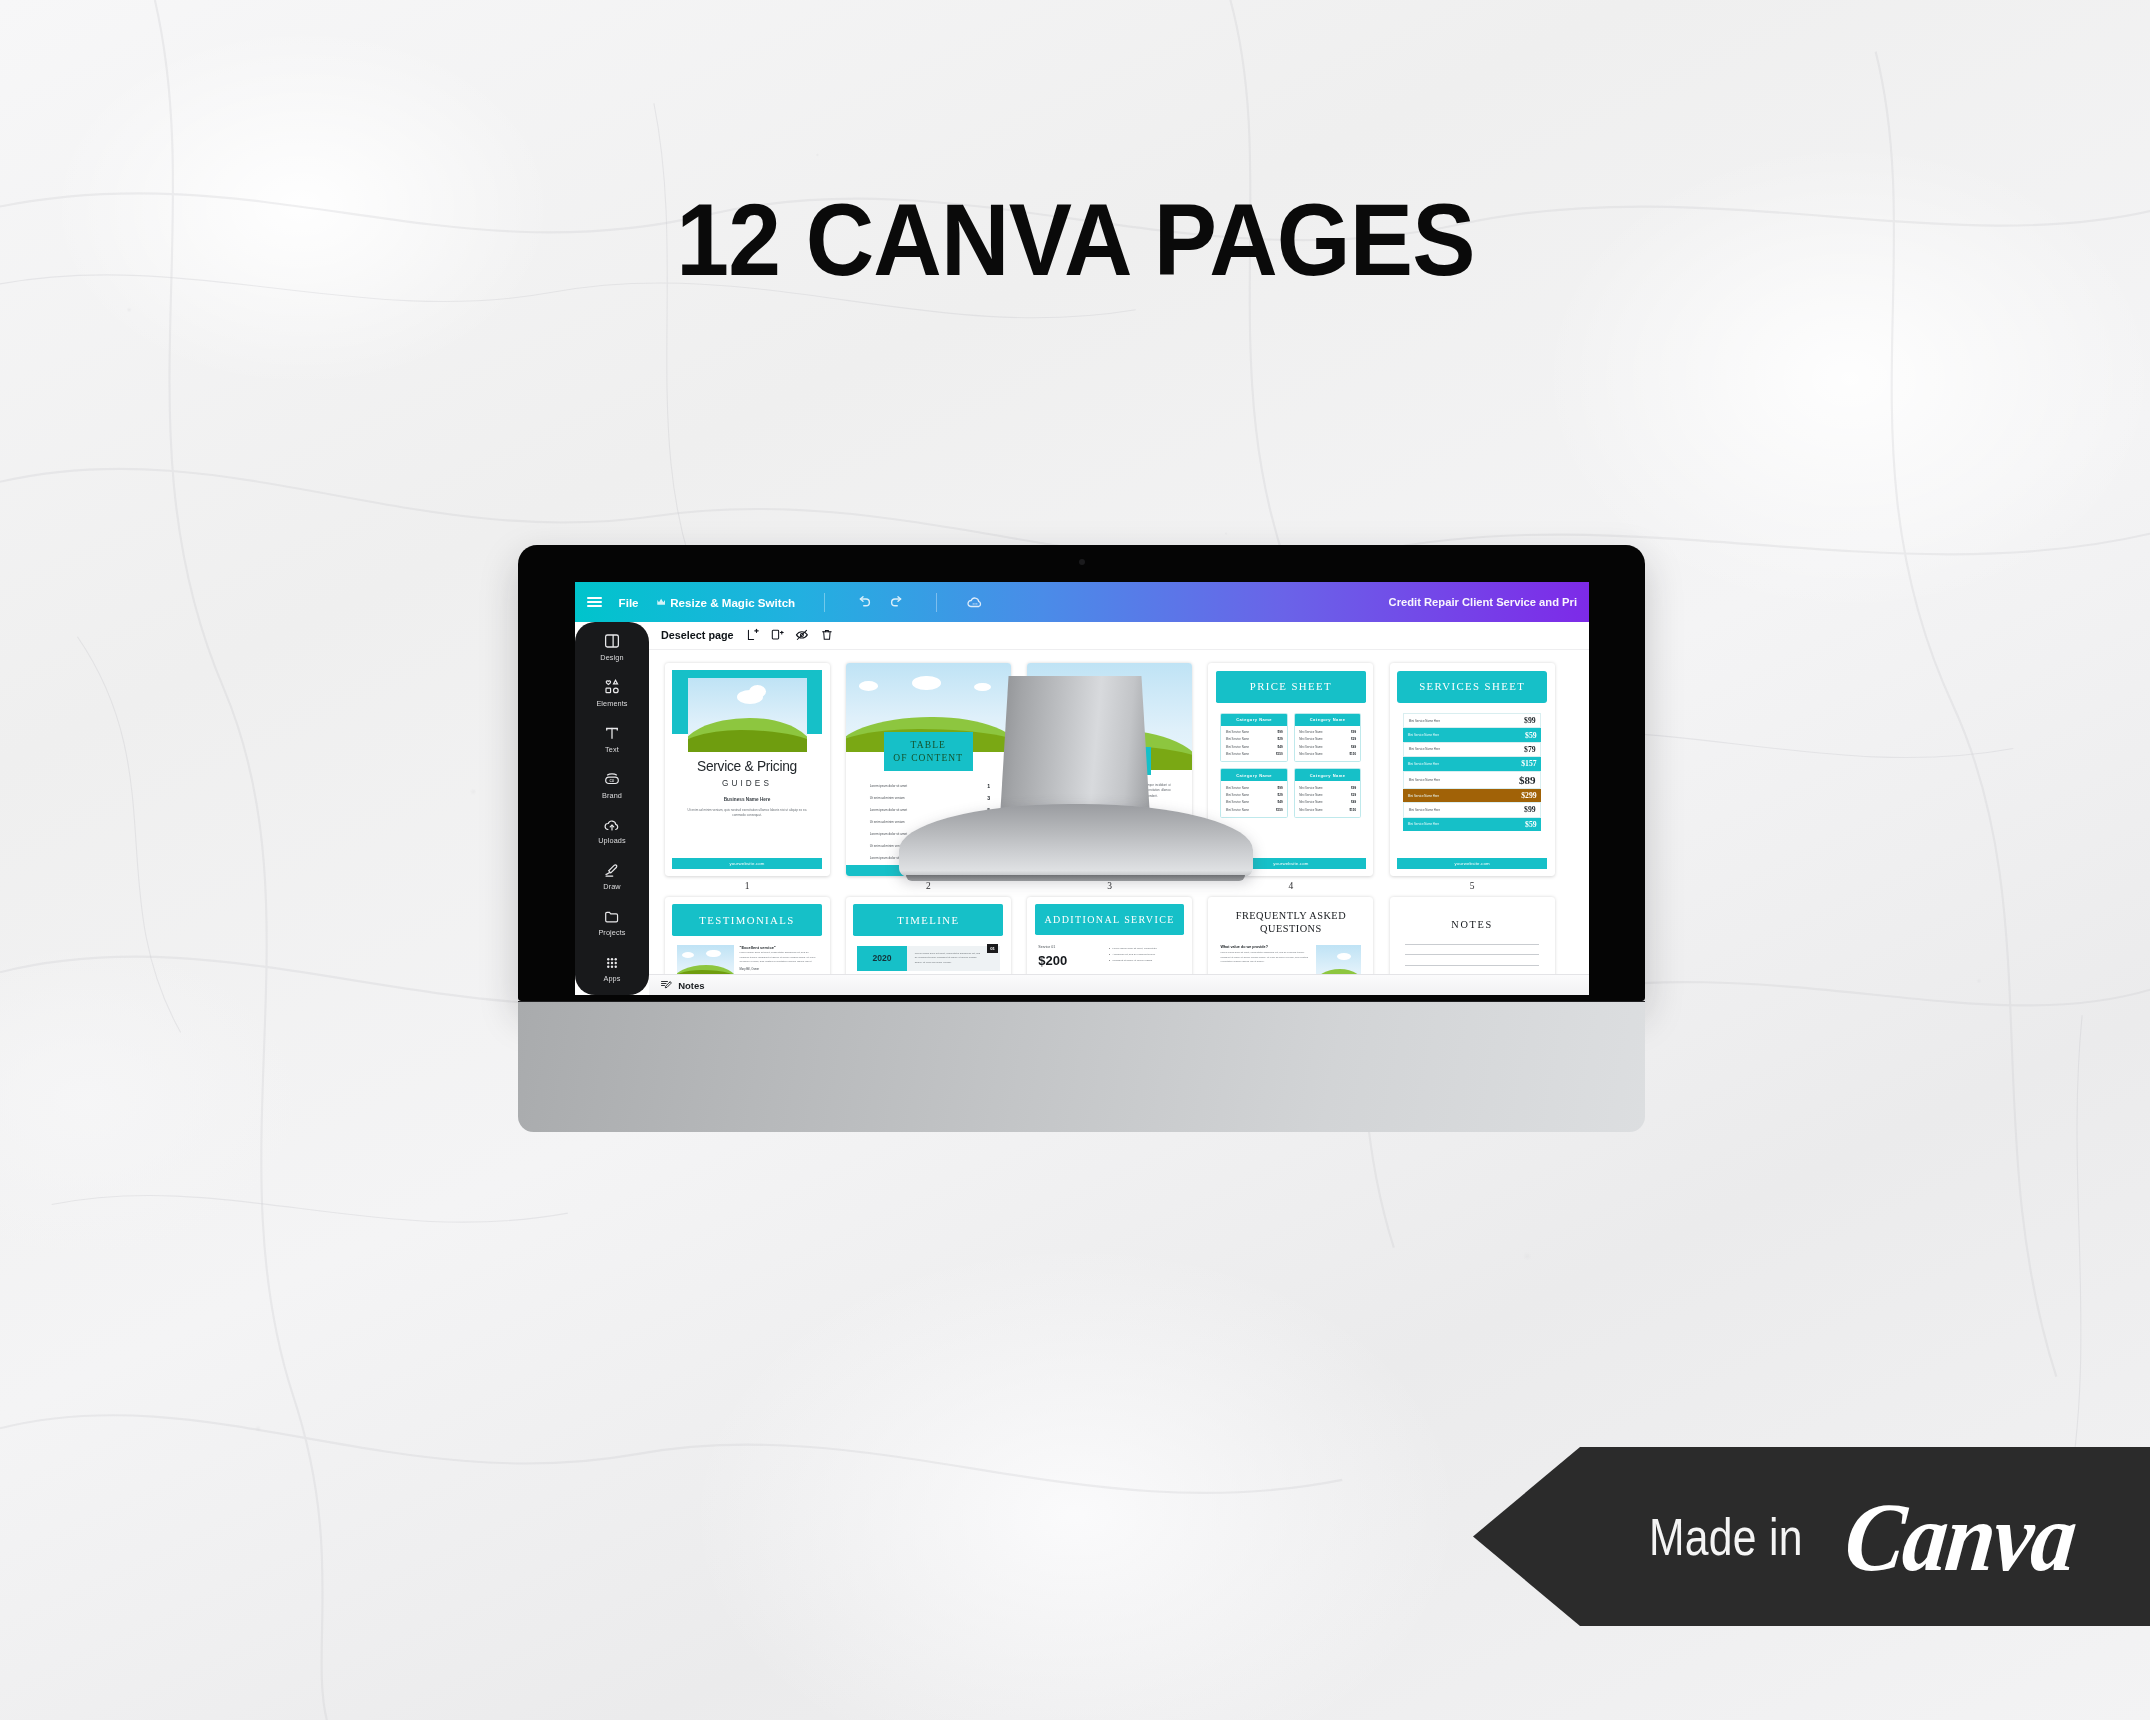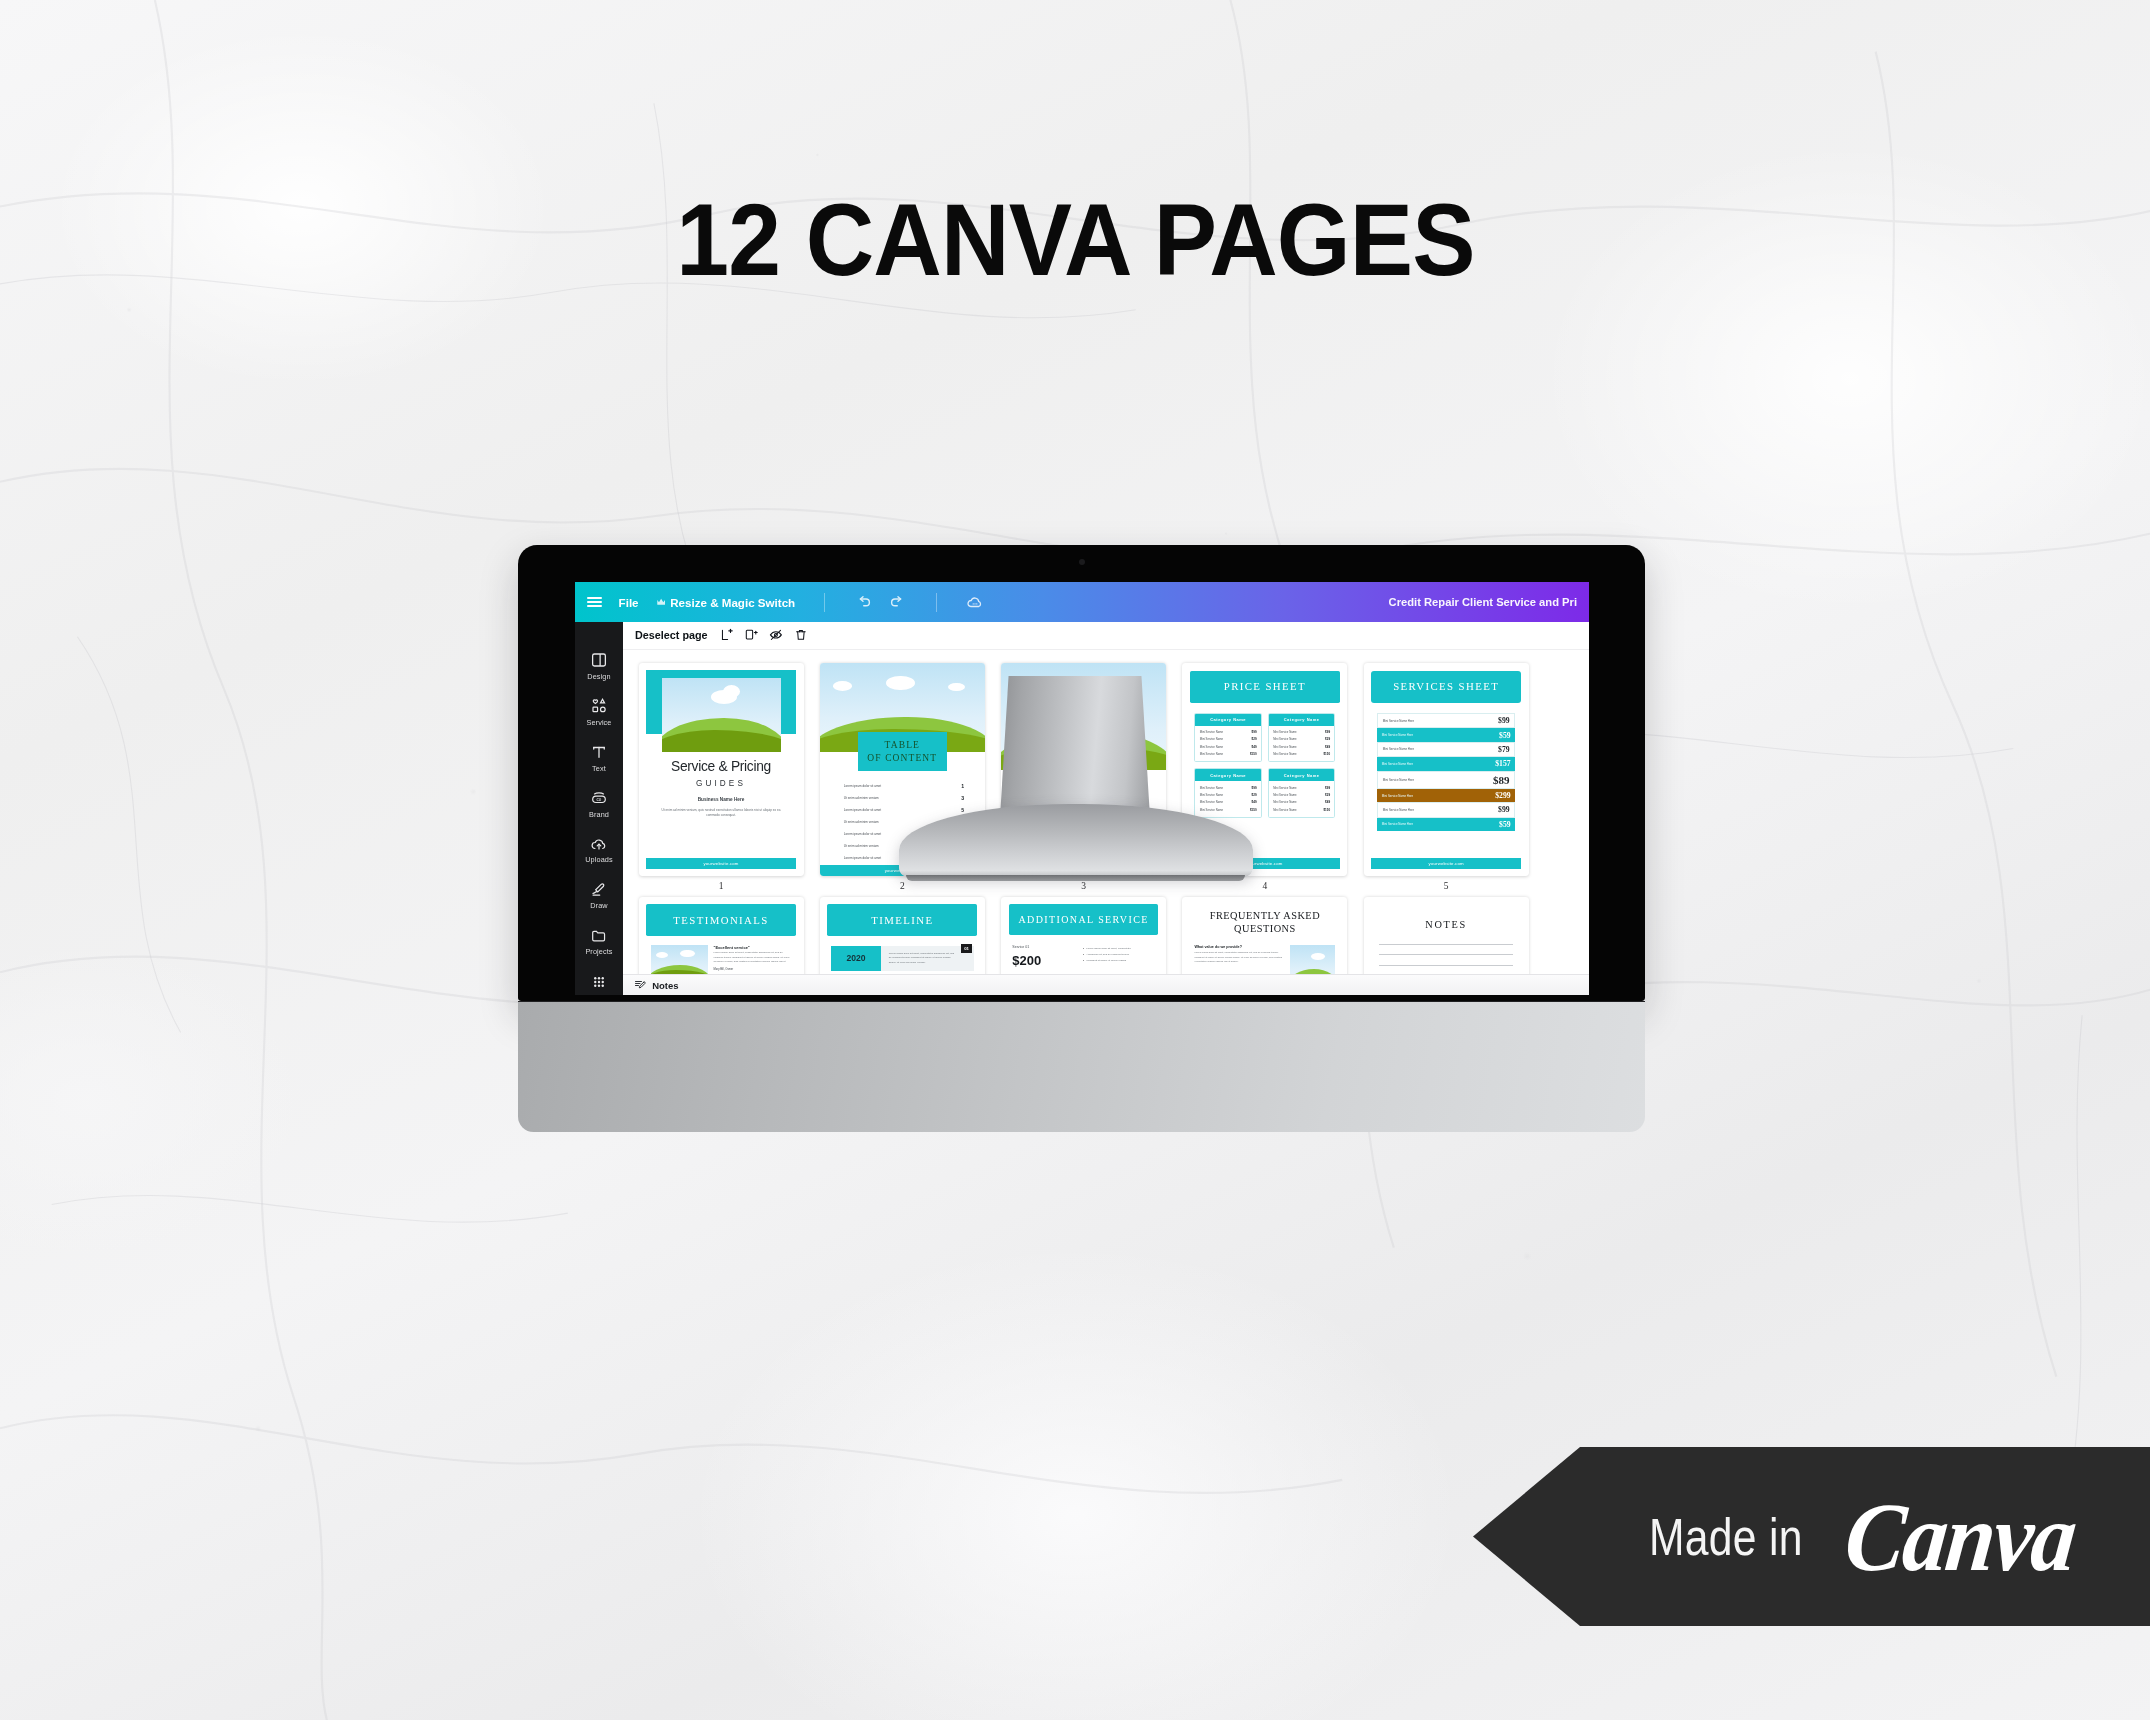--- a/index.html
+++ b/index.html
@@ -133,23 +133,23 @@
     position: absolute; right: 12px;
     color: rgba(255,255,255,0.95);
     font-size: 11.2px; font-weight: bold;
     white-space: nowrap; overflow: hidden;
     max-width: 215px;
   }
 
   .canva-body { flex: 1; display: flex; min-height: 0; }
 
   .side-rail {
-    width: 48px; background: #18191b;
+    width: 74px; background: #18191b;
     display: flex; flex-direction: column; align-items: center;
-    padding-top: 23px; flex: 0 0 auto;
+    padding-top: 4px; flex: 0 0 auto; border-radius: 20px;
   }
   .rail-item {
     width: 48px; padding: 6px 0 5.2px;
     display: flex; flex-direction: column; align-items: center; gap: 2.6px;
     cursor: pointer; margin-bottom: 5.2px;
   }
   .rail-ico { width: 18px; height: 18px; color: #e8e8ea; }
   .rail-lbl { color: #dcdcde; font-size: 7.3px; letter-spacing: 0.1px; }
 
   .work-col { flex: 1; display: flex; flex-direction: column; min-width: 0; background: #fff; }
@@ -312,21 +312,21 @@
               <span class="rail-lbl">Design</span>
             </div>
 
             <div class="rail-item">
               <svg class="rail-ico" viewBox="0 0 24 24" fill="none" stroke="currentColor" stroke-width="1.6">
                 <path d="M4.3 5.4a1.7 1.7 0 0 1 2.9-1.1 1.7 1.7 0 0 1 2.9 1.1c0 1.5-2.9 3.4-2.9 3.4S4.3 6.9 4.3 5.4z"></path>
                 <path d="M16.7 2.9l2.7 5h-5.4z"></path>
                 <rect x="4" y="13.4" width="6.1" height="6.1" rx="0.9"></rect>
                 <circle cx="17.1" cy="16.5" r="3.1"></circle>
               </svg>
-              <span class="rail-lbl">Service</span>
+              <span class="rail-lbl">Elements</span>
             </div>
 
             <div class="rail-item">
               <svg class="rail-ico" viewBox="0 0 24 24" fill="none" stroke="currentColor" stroke-width="1.7" stroke-linecap="round">
                 <path d="M5 6h14"></path>
                   <path d="M12 6v13"></path>
                   <path d="M5 6v2"></path>
                   <path d="M19 6v2"></path>
               </svg>
               <span class="rail-lbl">Text</span>

